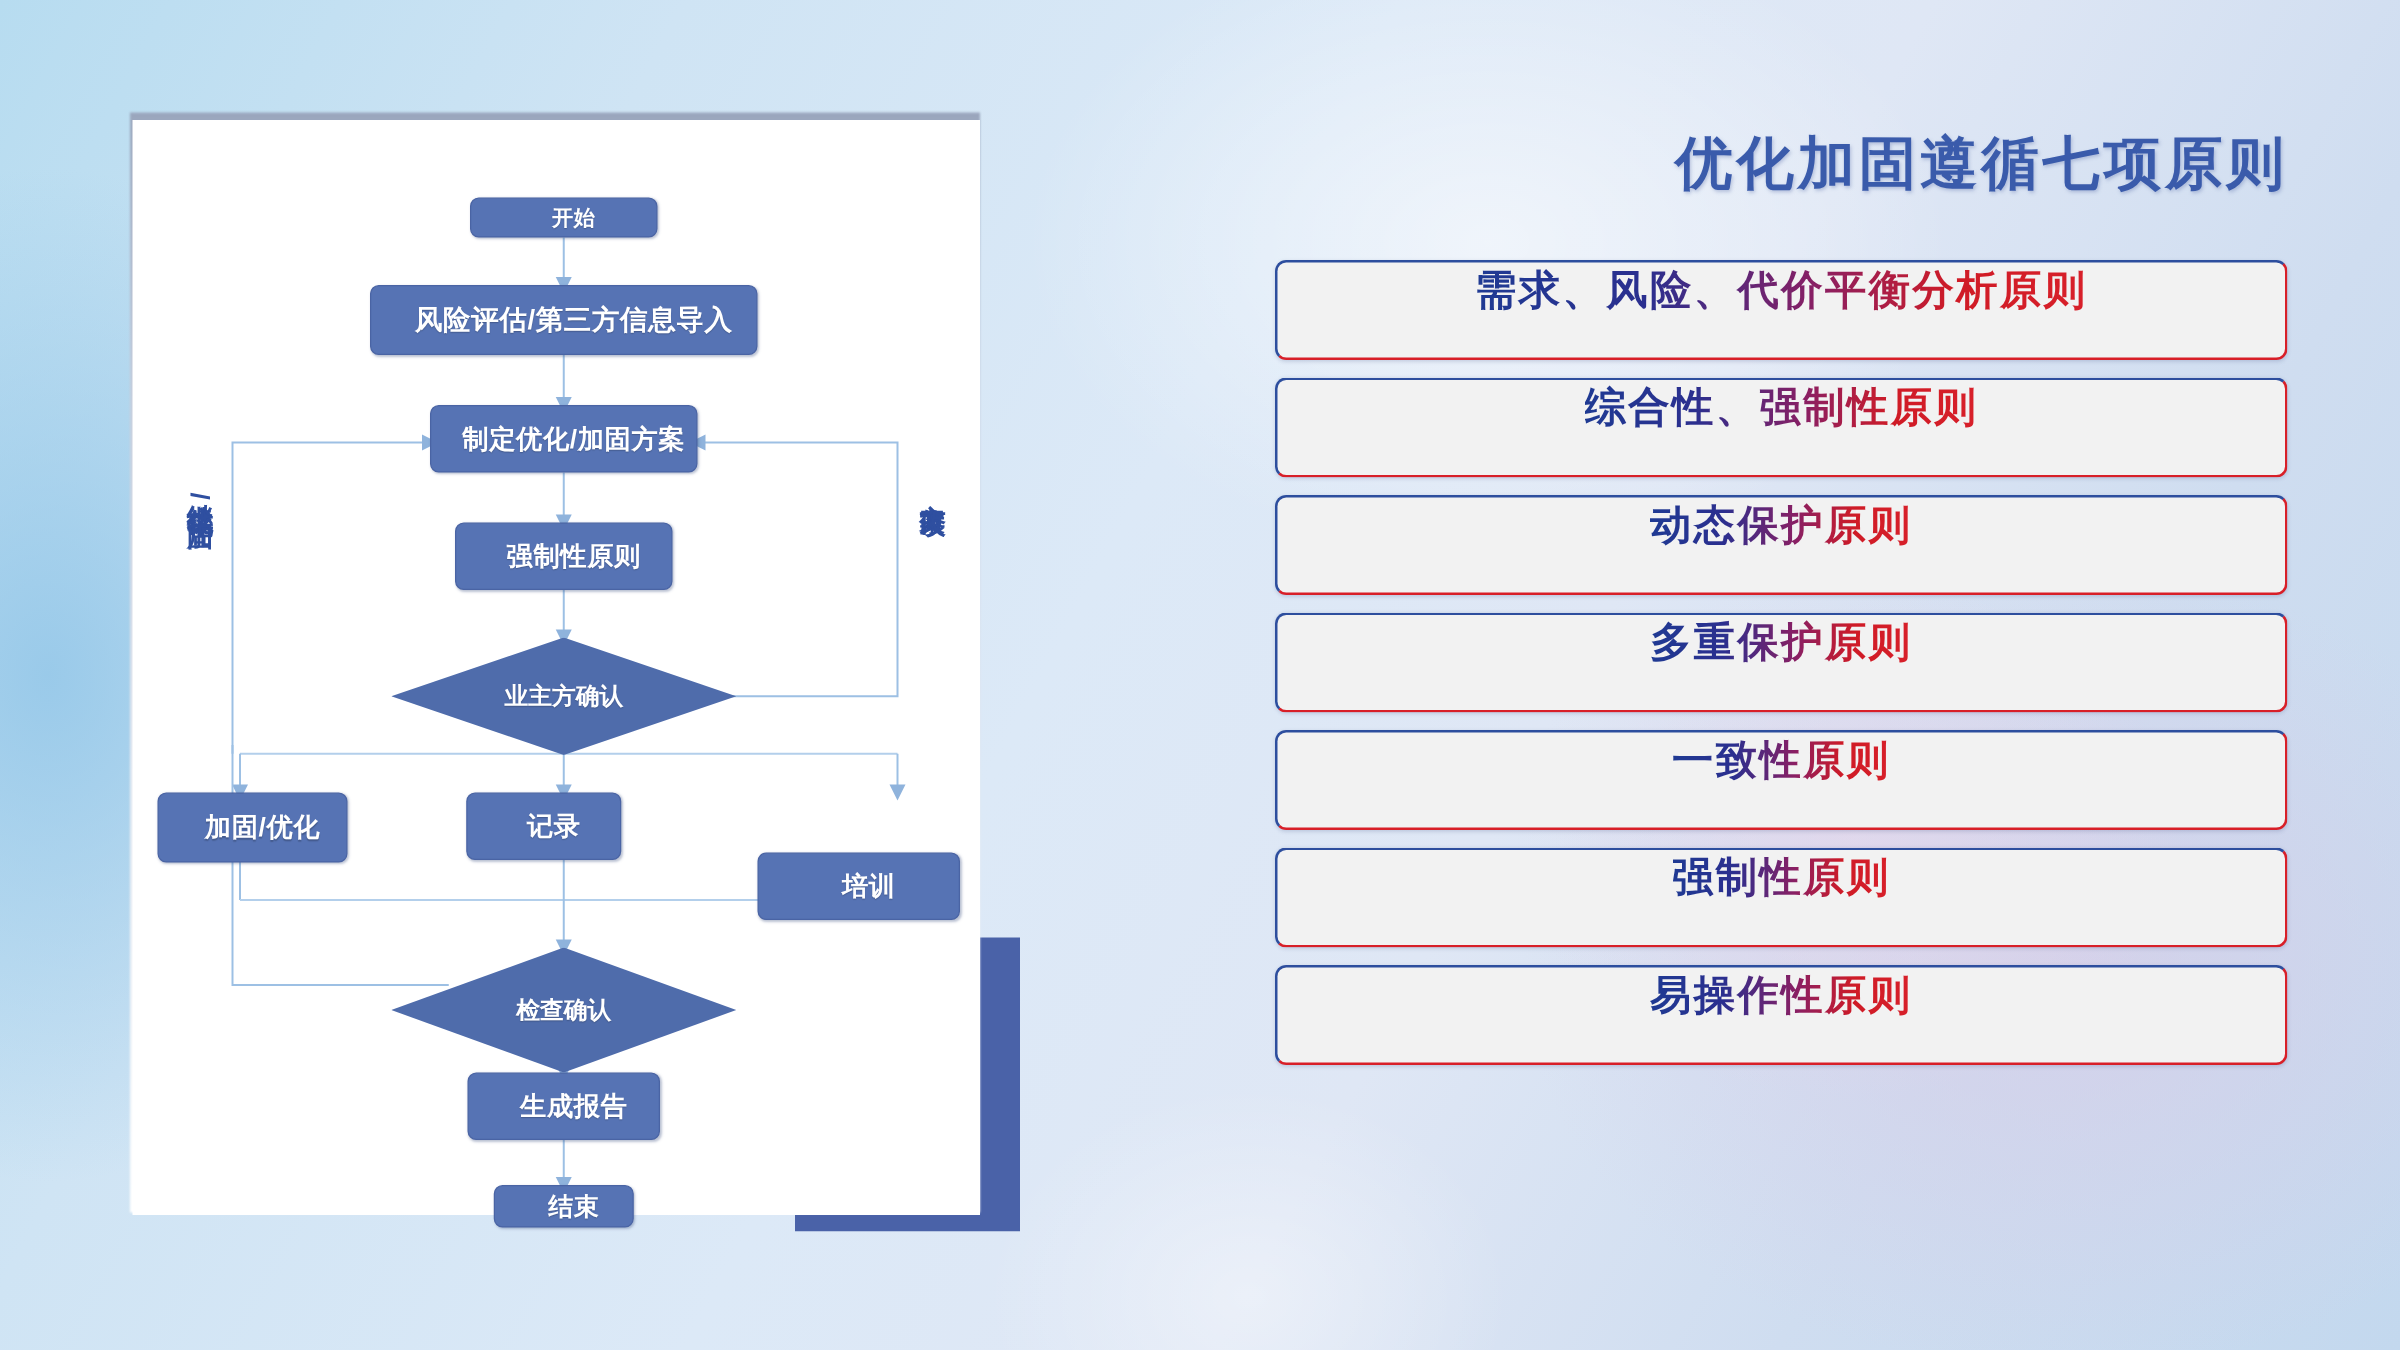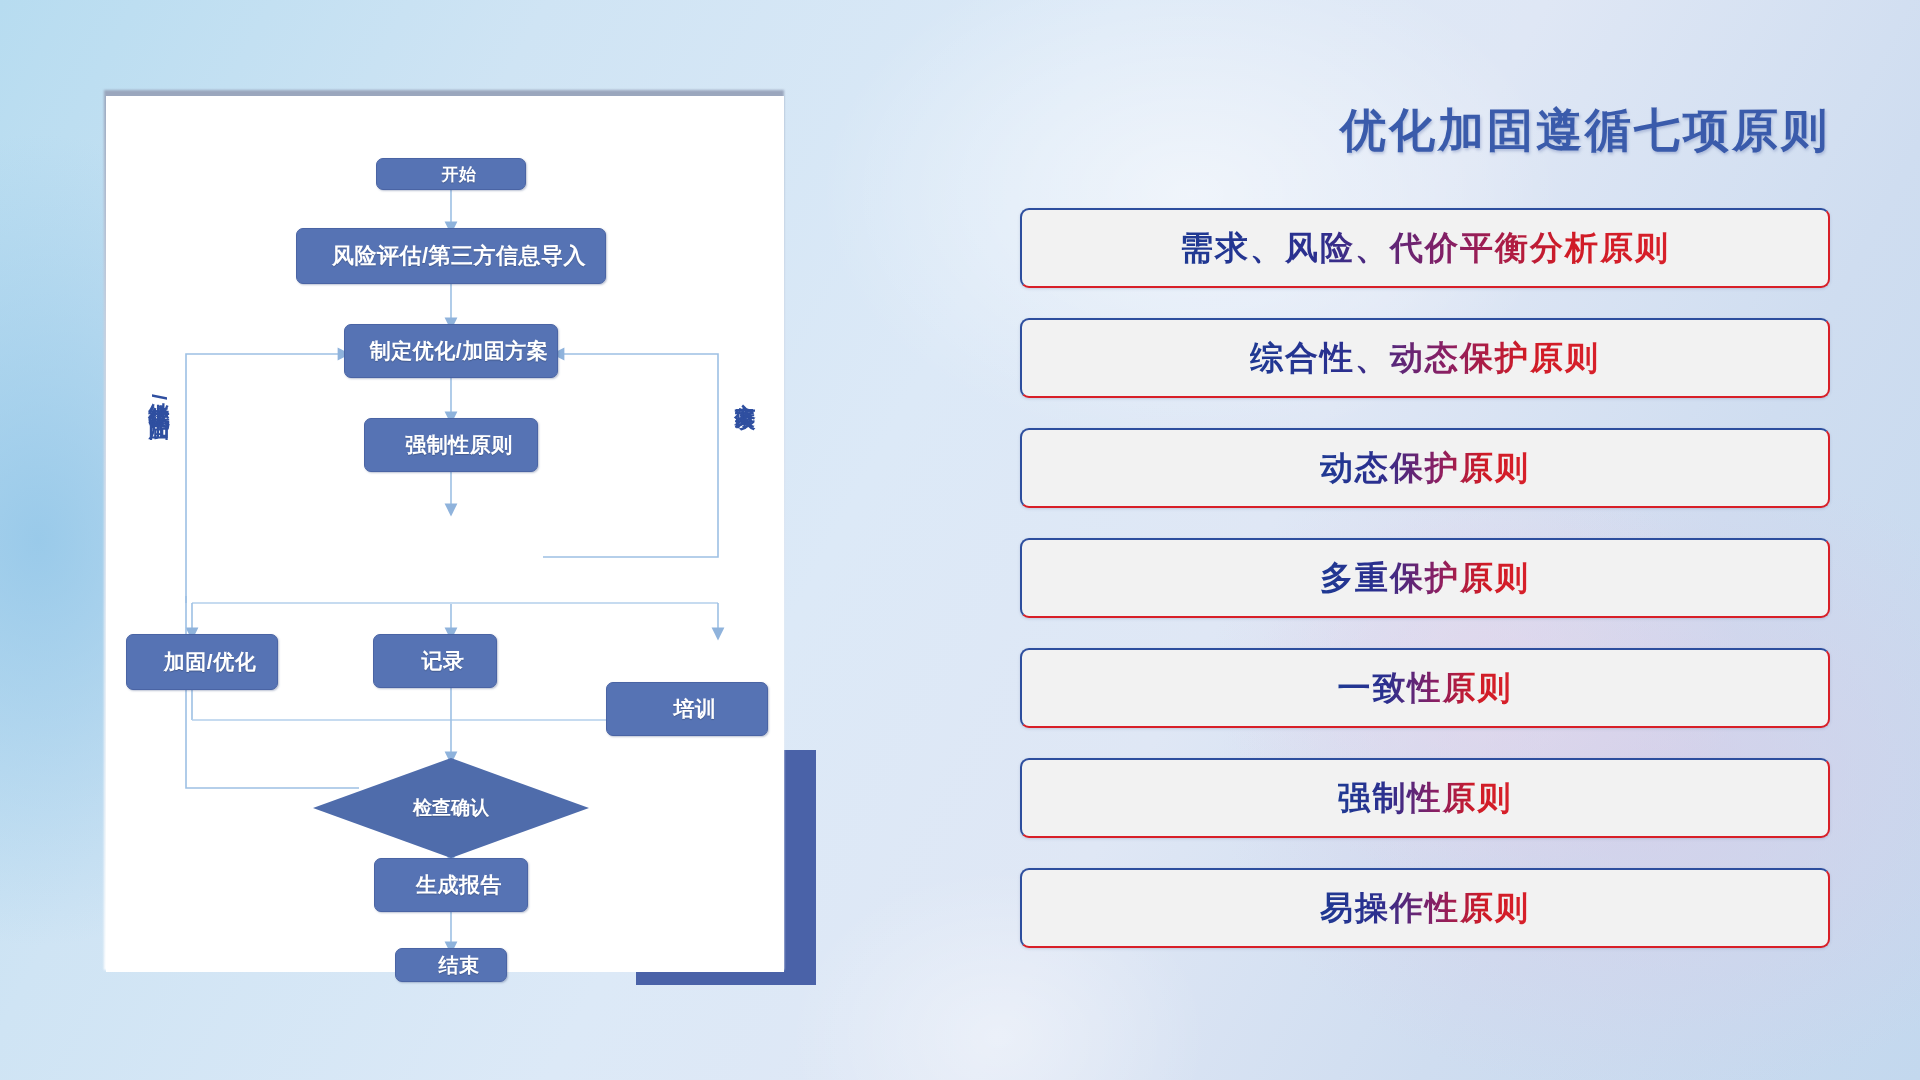--- a/index.html
+++ b/index.html
@@ -73,27 +73,27 @@
   #right-col{position:absolute;left:1020px;top:100px;width:810px;}
   #right-title{
     font-size:46px;font-weight:bold;color:#3a5bab;
     letter-spacing:3px;
     margin:0 0 46px 130px;
     text-shadow:1px 2px 3px rgba(90,110,170,.35);
     text-align:right;
   }
   .pcard{
     position:relative;box-sizing:border-box;
-    height:80px;margin-bottom:30px;
+    height:80px;margin-bottom:14px;
     background:#f2f2f2;border-radius:9px;
     border-top:2px solid #2d4e9e;
     border-left:2px solid #2d4e9e;
     border-right:2px solid #d81f28;
     border-bottom:2px solid #d81f28;
-    display:flex;align-items:center;justify-content:center;
+    display:flex;justify-content:center;
     box-shadow:0 1px 3px rgba(80,100,150,.22);
   }
   .pcard .ptext{
     font-size:33px;font-weight:bold;letter-spacing:2px;
     background:linear-gradient(90deg,#1f3a93 0%,#2b2f8f 28%,#8a1f63 56%,#cf1b26 78%,#d8202a 100%);
     -webkit-background-clip:text;background-clip:text;
     color:transparent;-webkit-text-fill-color:transparent;
   }
 </style>
 </head>
@@ -157,20 +157,24 @@
   </div>
 
   <div class="node" style="left:238px;top:228px;width:214px;height:54px;font-size:21px;">
     <span>制定优化/加固方案</span>
   </div>
 
   <div class="node" style="left:258px;top:322px;width:174px;height:54px;font-size:21px;">
     <span>强制性原则</span>
   </div>
 
+  <div class="diamond" style="left:207px;top:414px;width:276px;height:94px;font-size:19px;">
+    <div class="dshape"></div>
+    <span>业主方确认</span>
+  </div>
 
   <div class="node" style="left:20px;top:538px;width:152px;height:56px;font-size:21px;">
     <span>加固/优化</span>
   </div>
 
   <div class="node" style="left:267px;top:538px;width:124px;height:54px;font-size:21px;justify-content:center;">
     <span>记录</span>
   </div>
 
   <div class="node" style="left:500px;top:538px;width:162px;height:54px;font-size:21px;margin-top:48px;">
@@ -196,21 +200,21 @@
 
 </div>
 
 <div id="right-col">
   <div id="right-title">优化加固遵循七项原则</div>
 
   <div class="pcard">
     <span class="ptext">需求、风险、代价平衡分析原则</span>
   </div>
   <div class="pcard">
-    <span class="ptext">综合性、动态保护原则</span>
+    <span class="ptext">综合性、强制性原则</span>
   </div>
   <div class="pcard">
     <span class="ptext">动态保护原则</span>
   </div>
   <div class="pcard">
     <span class="ptext">多重保护原则</span>
   </div>
   <div class="pcard">
     <span class="ptext">一致性原则</span>
   </div>

